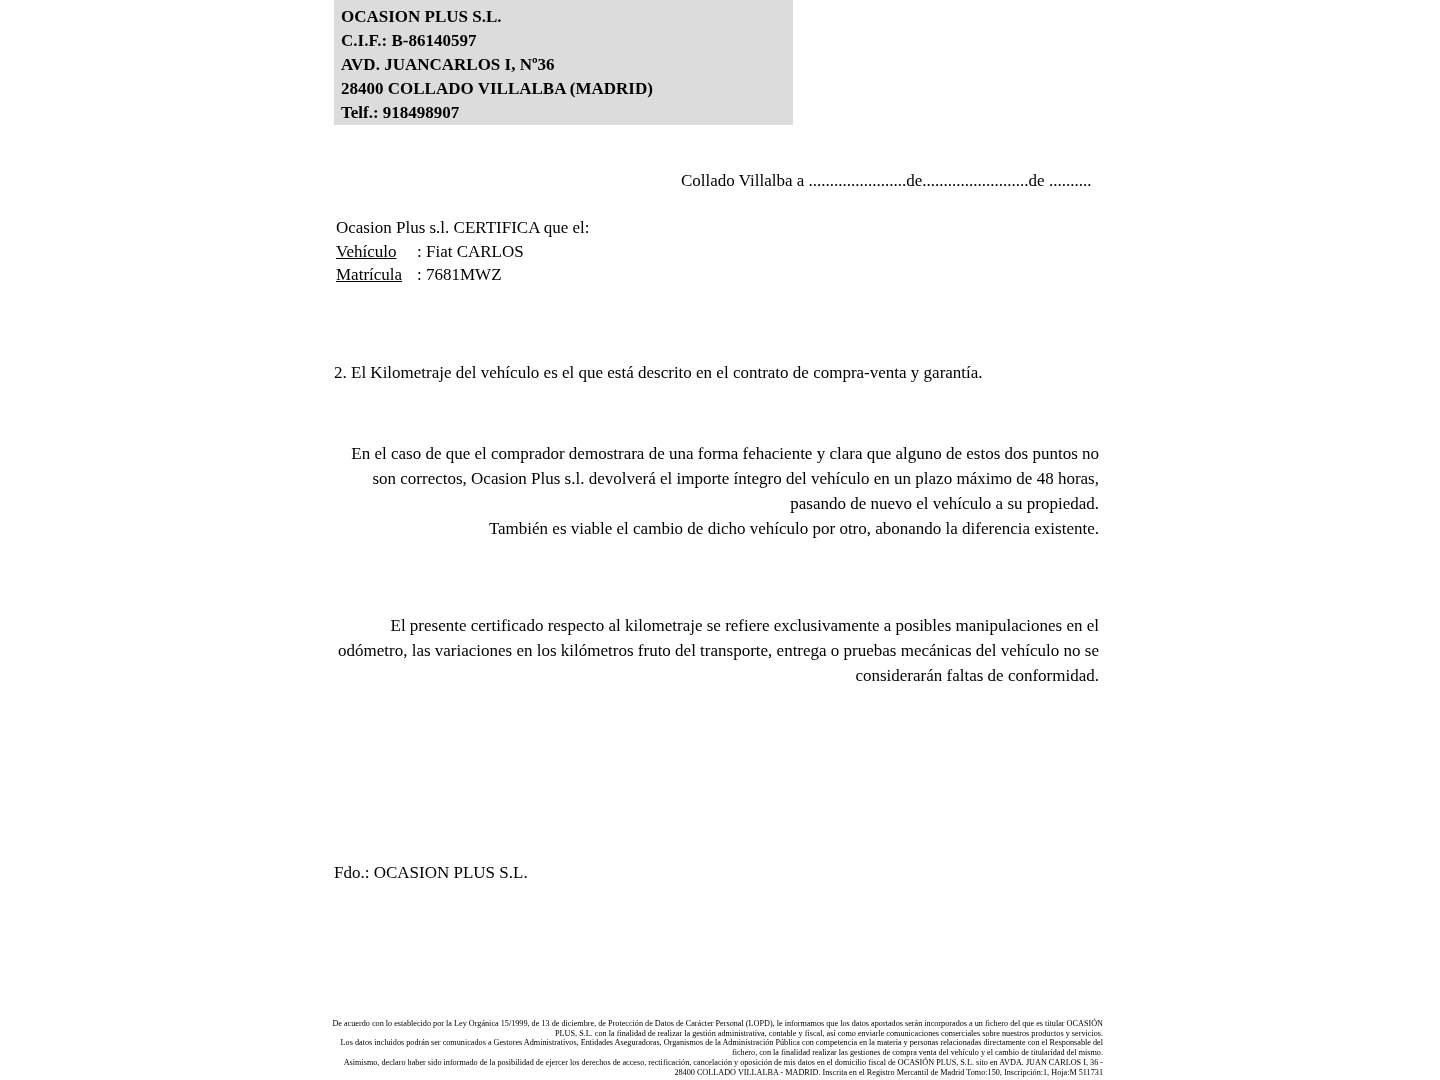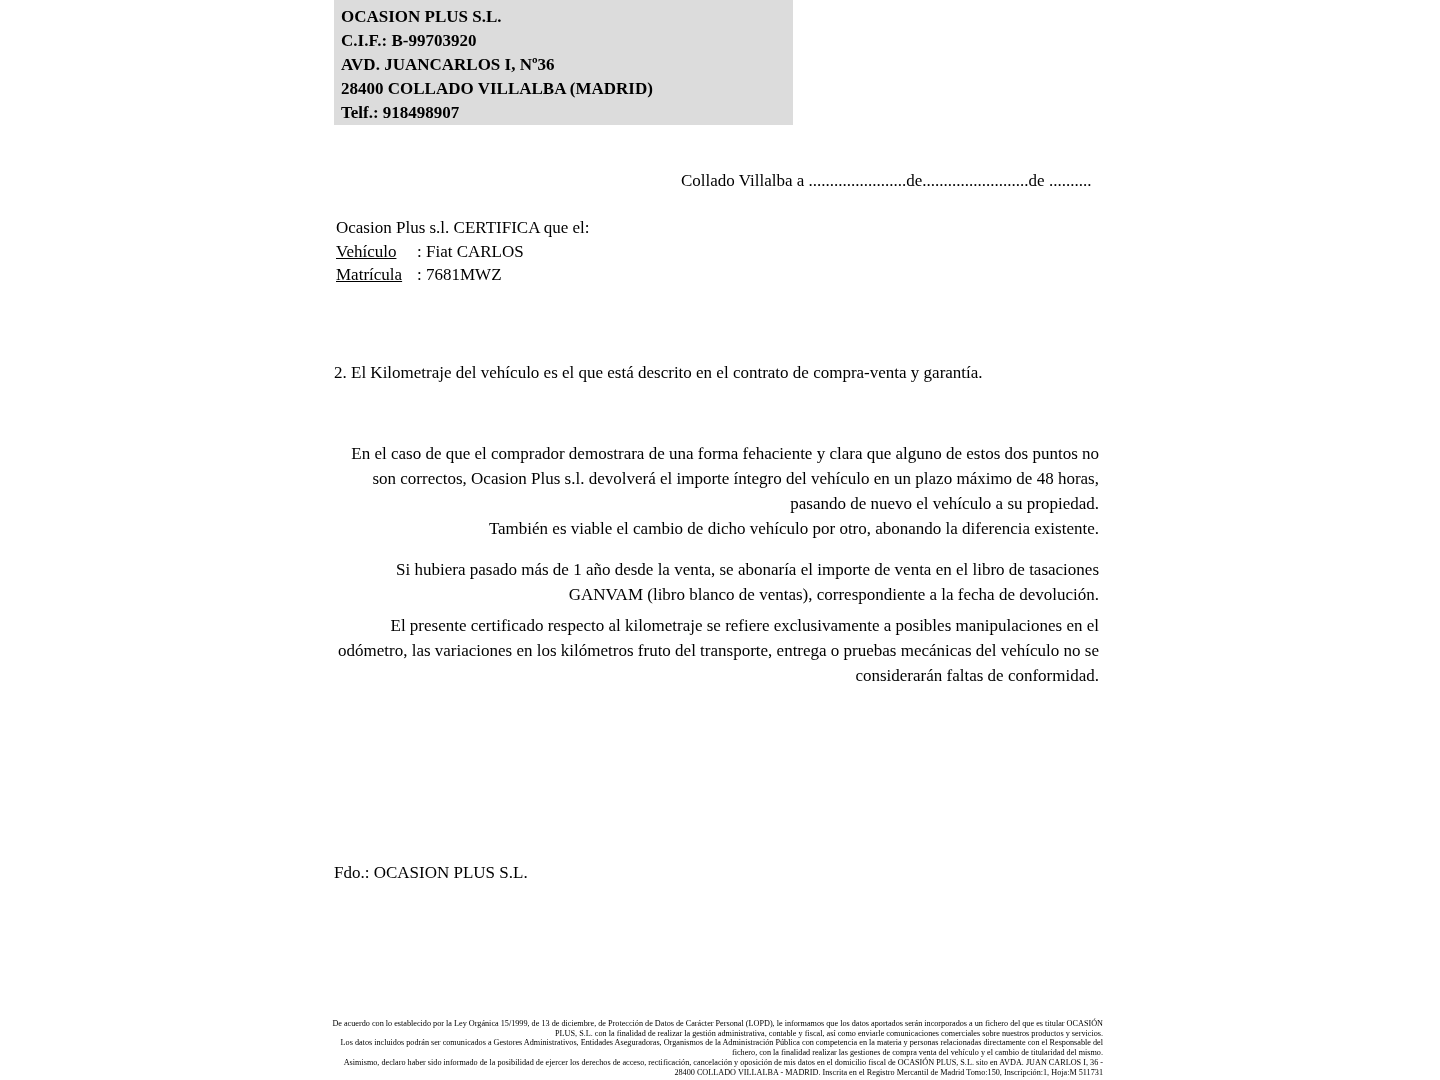--- a/index.html
+++ b/index.html
@@ -99,39 +99,38 @@
     text-align: right;
   }
 </style>
 </head>
 <body>
 
 <div class="page">
 
   <div class="header-box" style="background: rgb(220, 220, 220);">
     <div class="hline">OCASION PLUS S.L.</div>
-    <div class="hline">C.I.F.: B-99703920</div>
+    <div class="hline">C.I.F.: B-86140597</div>
     <div class="hline">AVD. JUANCARLOS I, Nº36</div>
     <div class="hline">28400 COLLADO VILLALBA (MADRID)</div>
     <div class="hline">Telf.: 918498907</div>
   </div>
 
   <div class="date-line">Collado Villalba a .......................de.........................de ..........</div>
 
   <div class="cert-block">
     <div>Ocasion Plus s.l. CERTIFICA que el:</div>
     <div><span class="cert-label"><span class="u">Vehículo</span></span><span>: Fiat CARLOS</span></div>
     <div><span class="cert-label"><span class="u">Matrícula</span></span><span>: 7681MWZ</span></div>
   </div>
 
   <div class="point point-2">2. El Kilometraje del vehículo es el que está descrito en el contrato de compra-venta y garantía.</div>
 
   <div class="para para-1">En el caso de que el comprador demostrara de una forma fehaciente y clara que alguno de estos dos puntos no son correctos, Ocasion Plus s.l. devolverá el importe íntegro del vehículo en un plazo máximo de 48 horas, pasando de nuevo el vehículo a su propiedad.</div>
   <div class="para para-2">También es viable el cambio de dicho vehículo por otro, abonando la diferencia existente.</div>
-  <div class="para para-3">Si hubiera pasado más de 1 año desde la venta, se abonaría el importe de venta en el libro de tasaciones GANVAM (libro blanco de ventas), correspondiente a la fecha de devolución.</div>
   <div class="para para-4">El presente certificado respecto al kilometraje se refiere exclusivamente a posibles manipulaciones en el odómetro, las variaciones en los kilómetros fruto del transporte, entrega o pruebas mecánicas del vehículo no se considerarán faltas de conformidad.</div>
 
   <div class="signature">Fdo.: OCASION PLUS S.L.</div>
 
   <div class="legal-footer">
     <p>De acuerdo con lo establecido por la Ley Orgánica 15/1999, de 13 de diciembre, de Protección de Datos de Carácter Personal (LOPD), le informamos que los datos aportados serán incorporados a un fichero del que es titular OCASIÓN PLUS, S.L. con la finalidad de realizar la gestión administrativa, contable y fiscal, así como enviarle comunicaciones comerciales sobre nuestros productos y servicios.</p>
     <p>Los datos incluidos podrán ser comunicados a Gestores Administrativos, Entidades Aseguradoras, Organismos de la Administración Pública con competencia en la materia y personas relacionadas directamente con el Responsable del fichero, con la finalidad realizar las gestiones de compra venta del vehículo y el cambio de titularidad del mismo.</p>
     <p>Asimismo, declaro haber sido informado de la posibilidad de ejercer los derechos de acceso, rectificación, cancelación y oposición de mis datos en el domicilio fiscal de OCASIÓN PLUS, S.L. sito en AVDA. JUAN CARLOS I, 36 - 28400 COLLADO VILLALBA - MADRID. Inscrita en el Registro Mercantil de Madrid Tomo:150, Inscripción:1, Hoja:M 511731</p>
   </div>
 

